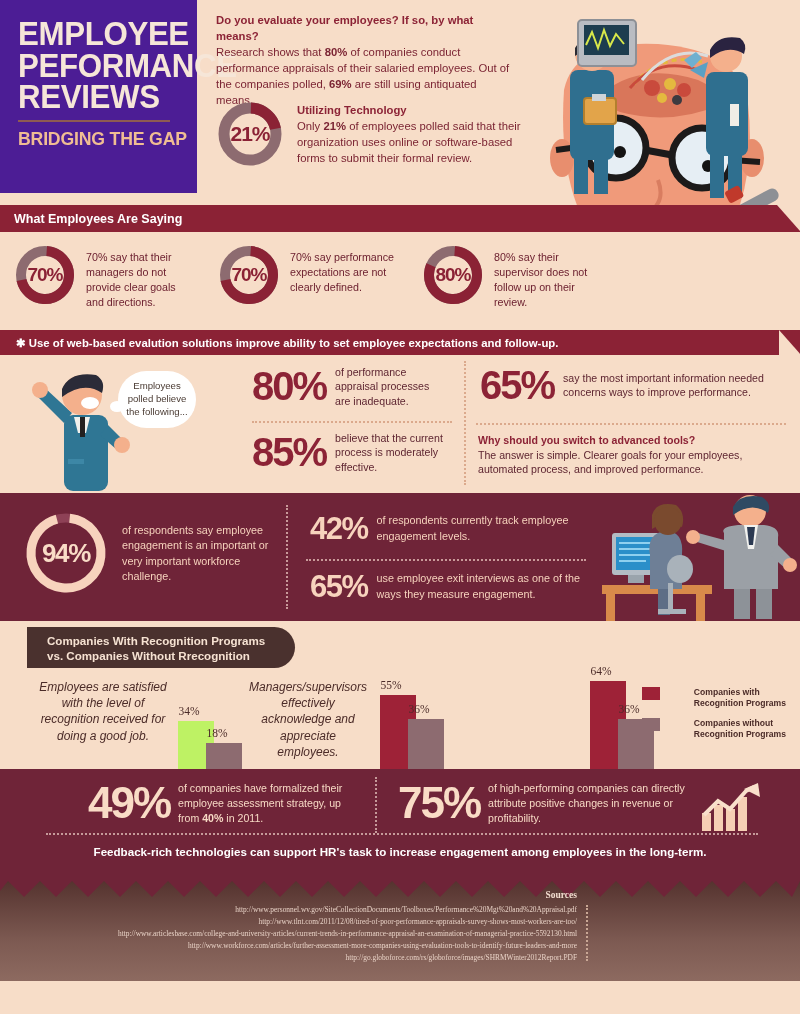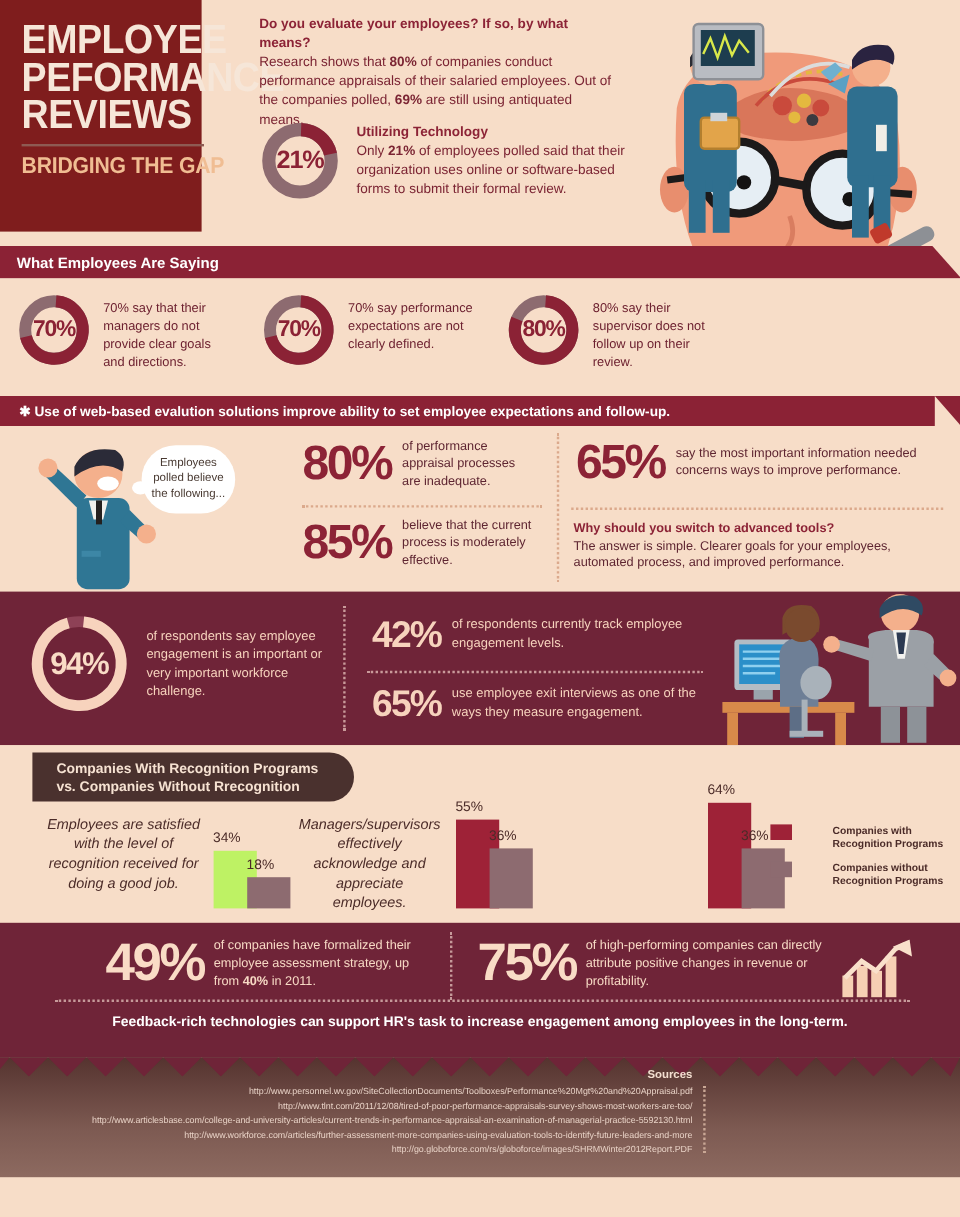--- a/index.html
+++ b/index.html
@@ -8,22 +8,22 @@
     font-family: "Liberation Sans", sans-serif;
     background: #f7ddc8;
     overflow: hidden;
     position: relative;
   }
   .page { position: relative; width: 800px; height: 1014px; }
 
   
   .sec-hero { position: relative; height: 205px; background: #f7ddc8; overflow: hidden; }
   .titlebox {
-    position: absolute; left: 0; top: 0; width: 168px; height: 193px;
-    background: #7f1d1d; padding: 18px 14px 0 18px;
+    position: absolute; left: 0; top: 0; width: 197px; height: 193px;
+    background: #4c1d95; padding: 18px 14px 0 18px;
   }
   .title-main {
     color: #f6e6d8; font-weight: bold; line-height: 0.93;
     font-size: 34px; letter-spacing: -0.4px;
     font-family: "Liberation Sans Narrow", "Liberation Sans", sans-serif;
     transform: scaleX(0.92); transform-origin: left top;
   }
   .title-main div { white-space: nowrap; }
   .title-rule { width: 152px; height: 2px; background: #8e5a52; margin: 7px 0 6px 0; }
   .title-sub {
@@ -103,42 +103,42 @@
   
   .sec-rec { background: #f7ddc8; height: 148px; position: relative; }
   .pill {
     position: absolute; left: 27px; top: 6px; height: 41px; background: #4a312e;
     color: #f6e2d2; border-radius: 0 22px 22px 0; padding: 6px 30px 0 20px;
     font-weight: bold; font-size: 11.6px; line-height: 1.32;
   }
   .chart-area { position: absolute; left: 0; top: 52px; width: 800px; height: 96px; }
   .grp { position: absolute; bottom: 0; }
   .grp .cap { position: absolute; font-size: 12px; line-height: 1.35; color: #4b2b28; text-align: center; font-style: italic; }
-  .bar { position: absolute; bottom: 12px; width: 36px; }
+  .bar { position: absolute; bottom: 0; width: 36px; font-family: Liberation Serif, serif; }
   .bar .v { position: absolute; top: -16px; left: -8px; width: 38px; text-align: center;
             font-size: 11.5px; color: #4b2b28; }
   .legend { position: absolute; right: 14px; top: 14px; font-size: 8.6px; line-height: 1.28; }
   .legend .row { display: flex; gap: 6px; margin-bottom: 9px; align-items: flex-start; }
   .legend .sw { width: 18px; height: 13px; flex: 0 0 auto; }
   .legend .lt { font-weight: bold; color: #4b2b28; margin-left: 28px; }
 
   
   .sec-bot { background: #6f2438; height: 112px; position: relative; color: #f7d3bd; }
   .bot-stat { display: flex; align-items: center; gap: 8px; }
   .bot-stat .big { font-size: 44px; font-weight: bold; color: #f9dcc6; letter-spacing: -2px; line-height: 1; }
   .bot-stat .small { font-size: 10.6px; line-height: 1.4; color: #f7d9c4; }
   .bot-stat .small b { font-weight: bold; }
   .tagline { position: absolute; left: 0; top: 76px; width: 800px; text-align: center;
              font-size: 11.6px; font-weight: bold; color: #fff; }
 
   
   .zigzag { position: absolute; left: 0; top: 0; width: 800px; height: 16px; }
 
   
-  .sec-src { background: linear-gradient(180deg,#55332f 0%, #7d5a52 60%, #8d6a60 100%); height: 100px; position: relative; }
+  .sec-src { background: linear-gradient(180deg,#55332f 0%, #7d5a52 60%, #8d6a60 100%); height: 100px; position: relative; font-family: Liberation Serif, serif; }
   .src-title { position: absolute; right: 223px; top: 9px; font-size: 9.5px; font-weight: bold; color: #f3ded0; }
   .src-list { position: absolute; right: 223px; top: 23px; text-align: right;
               font-size: 7.4px; line-height: 1.62; color: #e8d2c6; }
   .logo { position: absolute; right: 16px; top: 22px; text-align: left; }
   .logo .brand { font-size: 25px; color: #f6d8c2; letter-spacing: -0.6px; }
   .logo .tag { font-size: 8px; font-weight: bold; color: #f0cdb5; margin-top: -1px; }
   .logo .url { font-size: 10px; color: #e6c3ae; text-align: center; margin-top: 7px; }
   .logo-row { display: flex; align-items: center; gap: 8px; }
   .src-dots { position: absolute; right: 212px; top: 24px; height: 56px; border-left: 2px dotted #c9a795; }
 </style>

